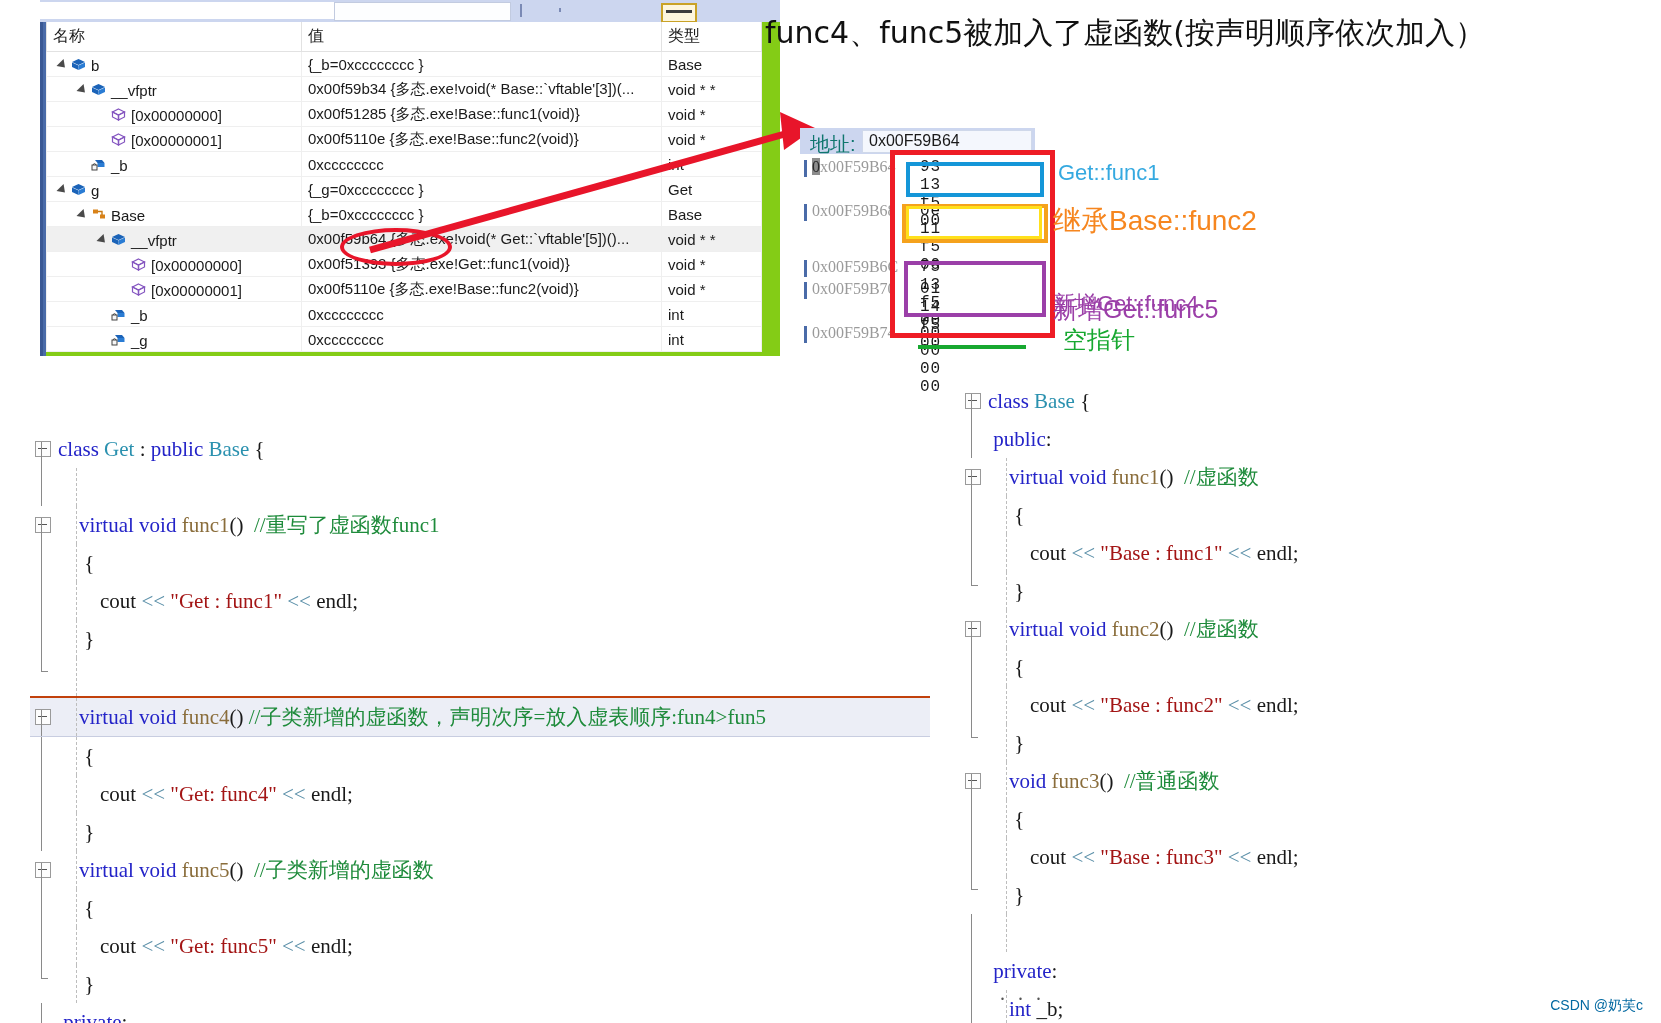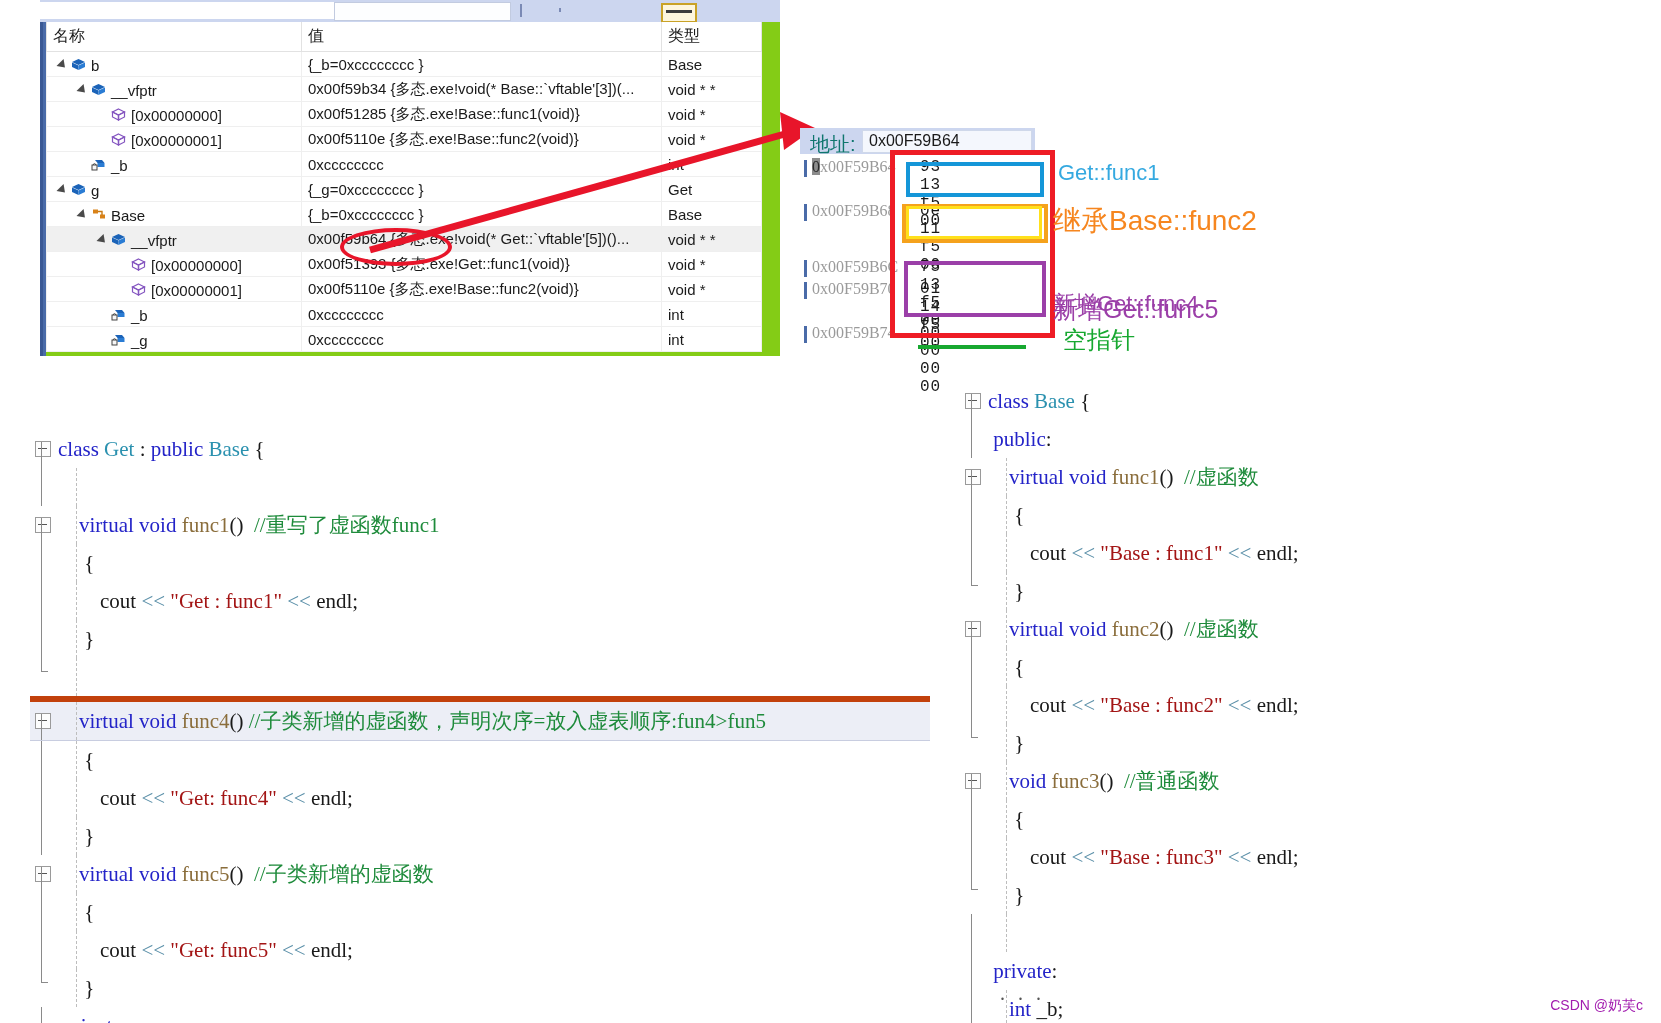--- a/index.html
+++ b/index.html
@@ -79,41 +79,41 @@
   #top-note{position:absolute;left:765px;top:10px;width:880px;
      font-size:30px;line-height:46px;color:#111111;
      font-family:"DejaVu Sans","Liberation Sans",sans-serif;}
 
   
   .code-panel{position:absolute;font-family:"Liberation Serif","DejaVu Serif",serif;
      font-size:21px;line-height:38px;color:#1a1a1a;white-space:pre;}
   #code-left{left:30px;top:430px;width:900px;}
   #code-right{left:960px;top:382px;width:560px;}
   .cl{position:relative;height:38px;}
-  .cl.hl{background:#eceef6;border-top:6px solid #c2410c;border-bottom:1px solid #c8cde0;}
+  .cl.hl{background:#eceef6;border-top:2px solid #c2410c;border-bottom:1px solid #c8cde0;}
   .gut{position:absolute;left:0;top:0;width:34px;height:38px;}
   .boxminus{position:absolute;left:5px;top:11px;width:14px;height:14px;border:1px solid #9a9a9a;background:#fdfdfd;}
   .boxminus:after{content:"";position:absolute;left:2px;top:6px;width:9px;height:1px;background:#555;}
   .vline{position:absolute;left:11px;top:0px;width:1px;height:38px;background:#8a8a8a;}
   .vline.half-bot{top:12px;height:26px;}
   .vend{position:absolute;left:11px;top:0px;width:1px;height:14px;background:#8a8a8a;}
   .vend:after{content:"";position:absolute;left:0px;top:13px;width:7px;height:1px;background:#8a8a8a;}
   .dash{position:absolute;left:46px;top:0;width:0;height:38px;border-left:1px dashed #bdbdbd;}
   .txt{position:absolute;left:28px;top:0;}
   .k{color:#2424c8;}        
   .t{color:#2b91af;}        
   .f{color:#8a6d3b;}        
   .s{color:#a31515;}        
   .cm{color:#1e8b3b;}       
   .op{color:#5a8fa8;}       
   .p{color:#1a1a1a;}        
   .dots{position:absolute;left:1000px;top:982px;font-size:20px;color:#555;letter-spacing:4px;
      font-family:"Liberation Serif","DejaVu Serif",serif;}
 
-  #watermark{position:absolute;right:18px;bottom:8px;font-size:14px;color:#a21caf;
+  #watermark{position:absolute;right:18px;bottom:8px;font-size:14px;color:#0369a1;
      font-family:"Liberation Sans","DejaVu Sans",sans-serif;}
 </style>
 </head>
 <body>
 
 <div id="watch-window">
   <div id="watch-toolbar">
     <div class="tb-white tb-a"></div>
     <div class="tb-white tb-b"></div>
     <div class="tb-sep" style="left:480px"></div>
@@ -259,20 +259,21 @@
 
   <div id="red-ellipse"></div>
 </div>
 
 <svg id="red-arrow" viewBox="0 0 470 150">
   <line x1="10" y1="140" x2="432" y2="22" stroke="#e8152a" stroke-width="7"></line>
   <polygon points="455,18 420,2 424,40" fill="#e8152a"></polygon>
 </svg>
 
 <div id="top-note">
+  <div>func4、func5被加入了虚函数(按声明顺序依次加入）</div>
 </div>
 
 <div id="memory-window">
   <div id="mem-addrbar">
     <span class="lbl">地址:</span>
     <div class="box">
       <span>0x00F59B64</span>
     </div>
   </div>
   <div id="mem-rows">

